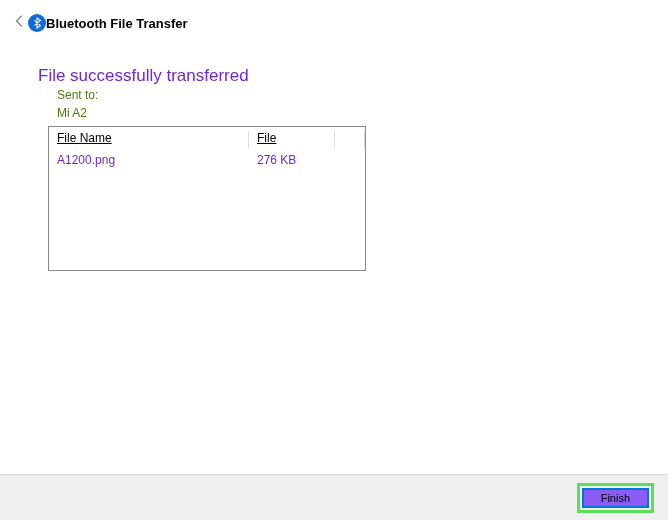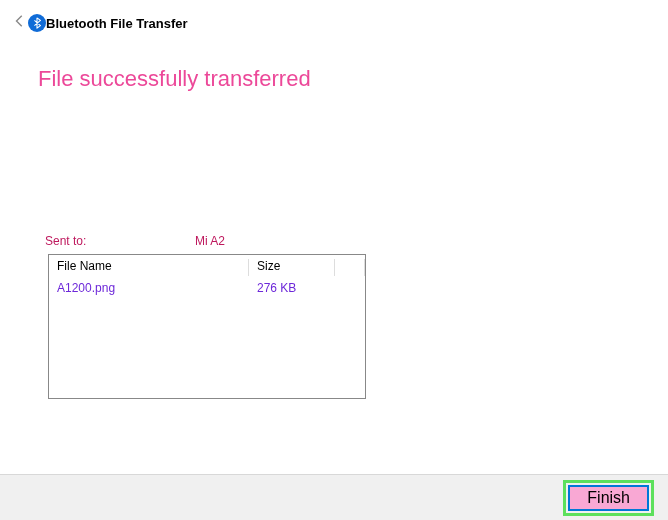--- a/index.html
+++ b/index.html
@@ -37,32 +37,32 @@
     }
     .window-title {
       font-size: 13px;
       font-weight: 600;
       color: #000;
     }
     .content {
       padding: 0 38px;
     }
     .main-heading {
-      color: #ec4899;
-      font-size: 22px;
+      color: #6d28d9;
+      font-size: 17px;
       font-weight: 400;
       margin-top: 34px;
-      margin-bottom: 140px;
     }
     .info-row {
       display: flex;
       font-size: 12px;
-      color: #be185d;
-      margin-left: 7px;
+      color: #4d7c0f;
+      margin-left: 19px;
       line-height: 1.5;
+      flex-direction: column;
     }
     .info-label {
       width: 150px;
     }
     .info-value {
     }
     .table-wrap {
       border: 1px solid #888;
       margin-top: 4px;
       margin-left: 10px;
@@ -73,20 +73,21 @@
       width: 100%;
       border-collapse: collapse;
       font-size: 12px;
     }
     .table th {
       text-align: left;
       font-weight: 400;
       padding: 4px 8px 5px 8px;
       color: #000;
       position: relative;
+      text-decoration: underline;
     }
     .table th::after {
       content: '';
       position: absolute;
       right: 0;
       top: 4px;
       bottom: 2px;
       width: 1px;
       background: #ddd;
     }
@@ -107,26 +108,26 @@
       align-items: center;
       justify-content: flex-end;
       padding-right: 14px;
     }
     .highlight {
       border: 3px solid #5ce05c;
       padding: 2px;
       display: inline-block;
     }
     .finish-btn {
-      background: #f9a8d4;
+      background: #8b5cf6;
       border: 1px solid #0078d7;
       box-shadow: inset 0 0 0 1px #0078d7;
       padding: 3px 18px;
       font-family: inherit;
-      font-size: 16px;
+      font-size: 11px;
       cursor: pointer;
       min-width: 64px;
     }
   </style>
 </head>
 <body>
 
 <div class="header">
   <span class="back-arrow">
     <svg width="14" height="14" viewBox="0 0 16 16">
@@ -147,21 +148,21 @@
   <div class="info-row">
     <span class="info-label">Sent to:</span>
     <span class="info-value">Mi A2</span>
   </div>
 
   <div class="table-wrap">
     <table class="table">
       <thead>
         <tr>
           <th>File Name</th>
-          <th>Size</th>
+          <th>File</th>
           <th style="width:30px"></th>
         </tr>
       </thead>
       <tbody>
         <tr>
           <td>A1200.png</td>
           <td>276 KB</td>
           <td></td>
         </tr>
       </tbody>

